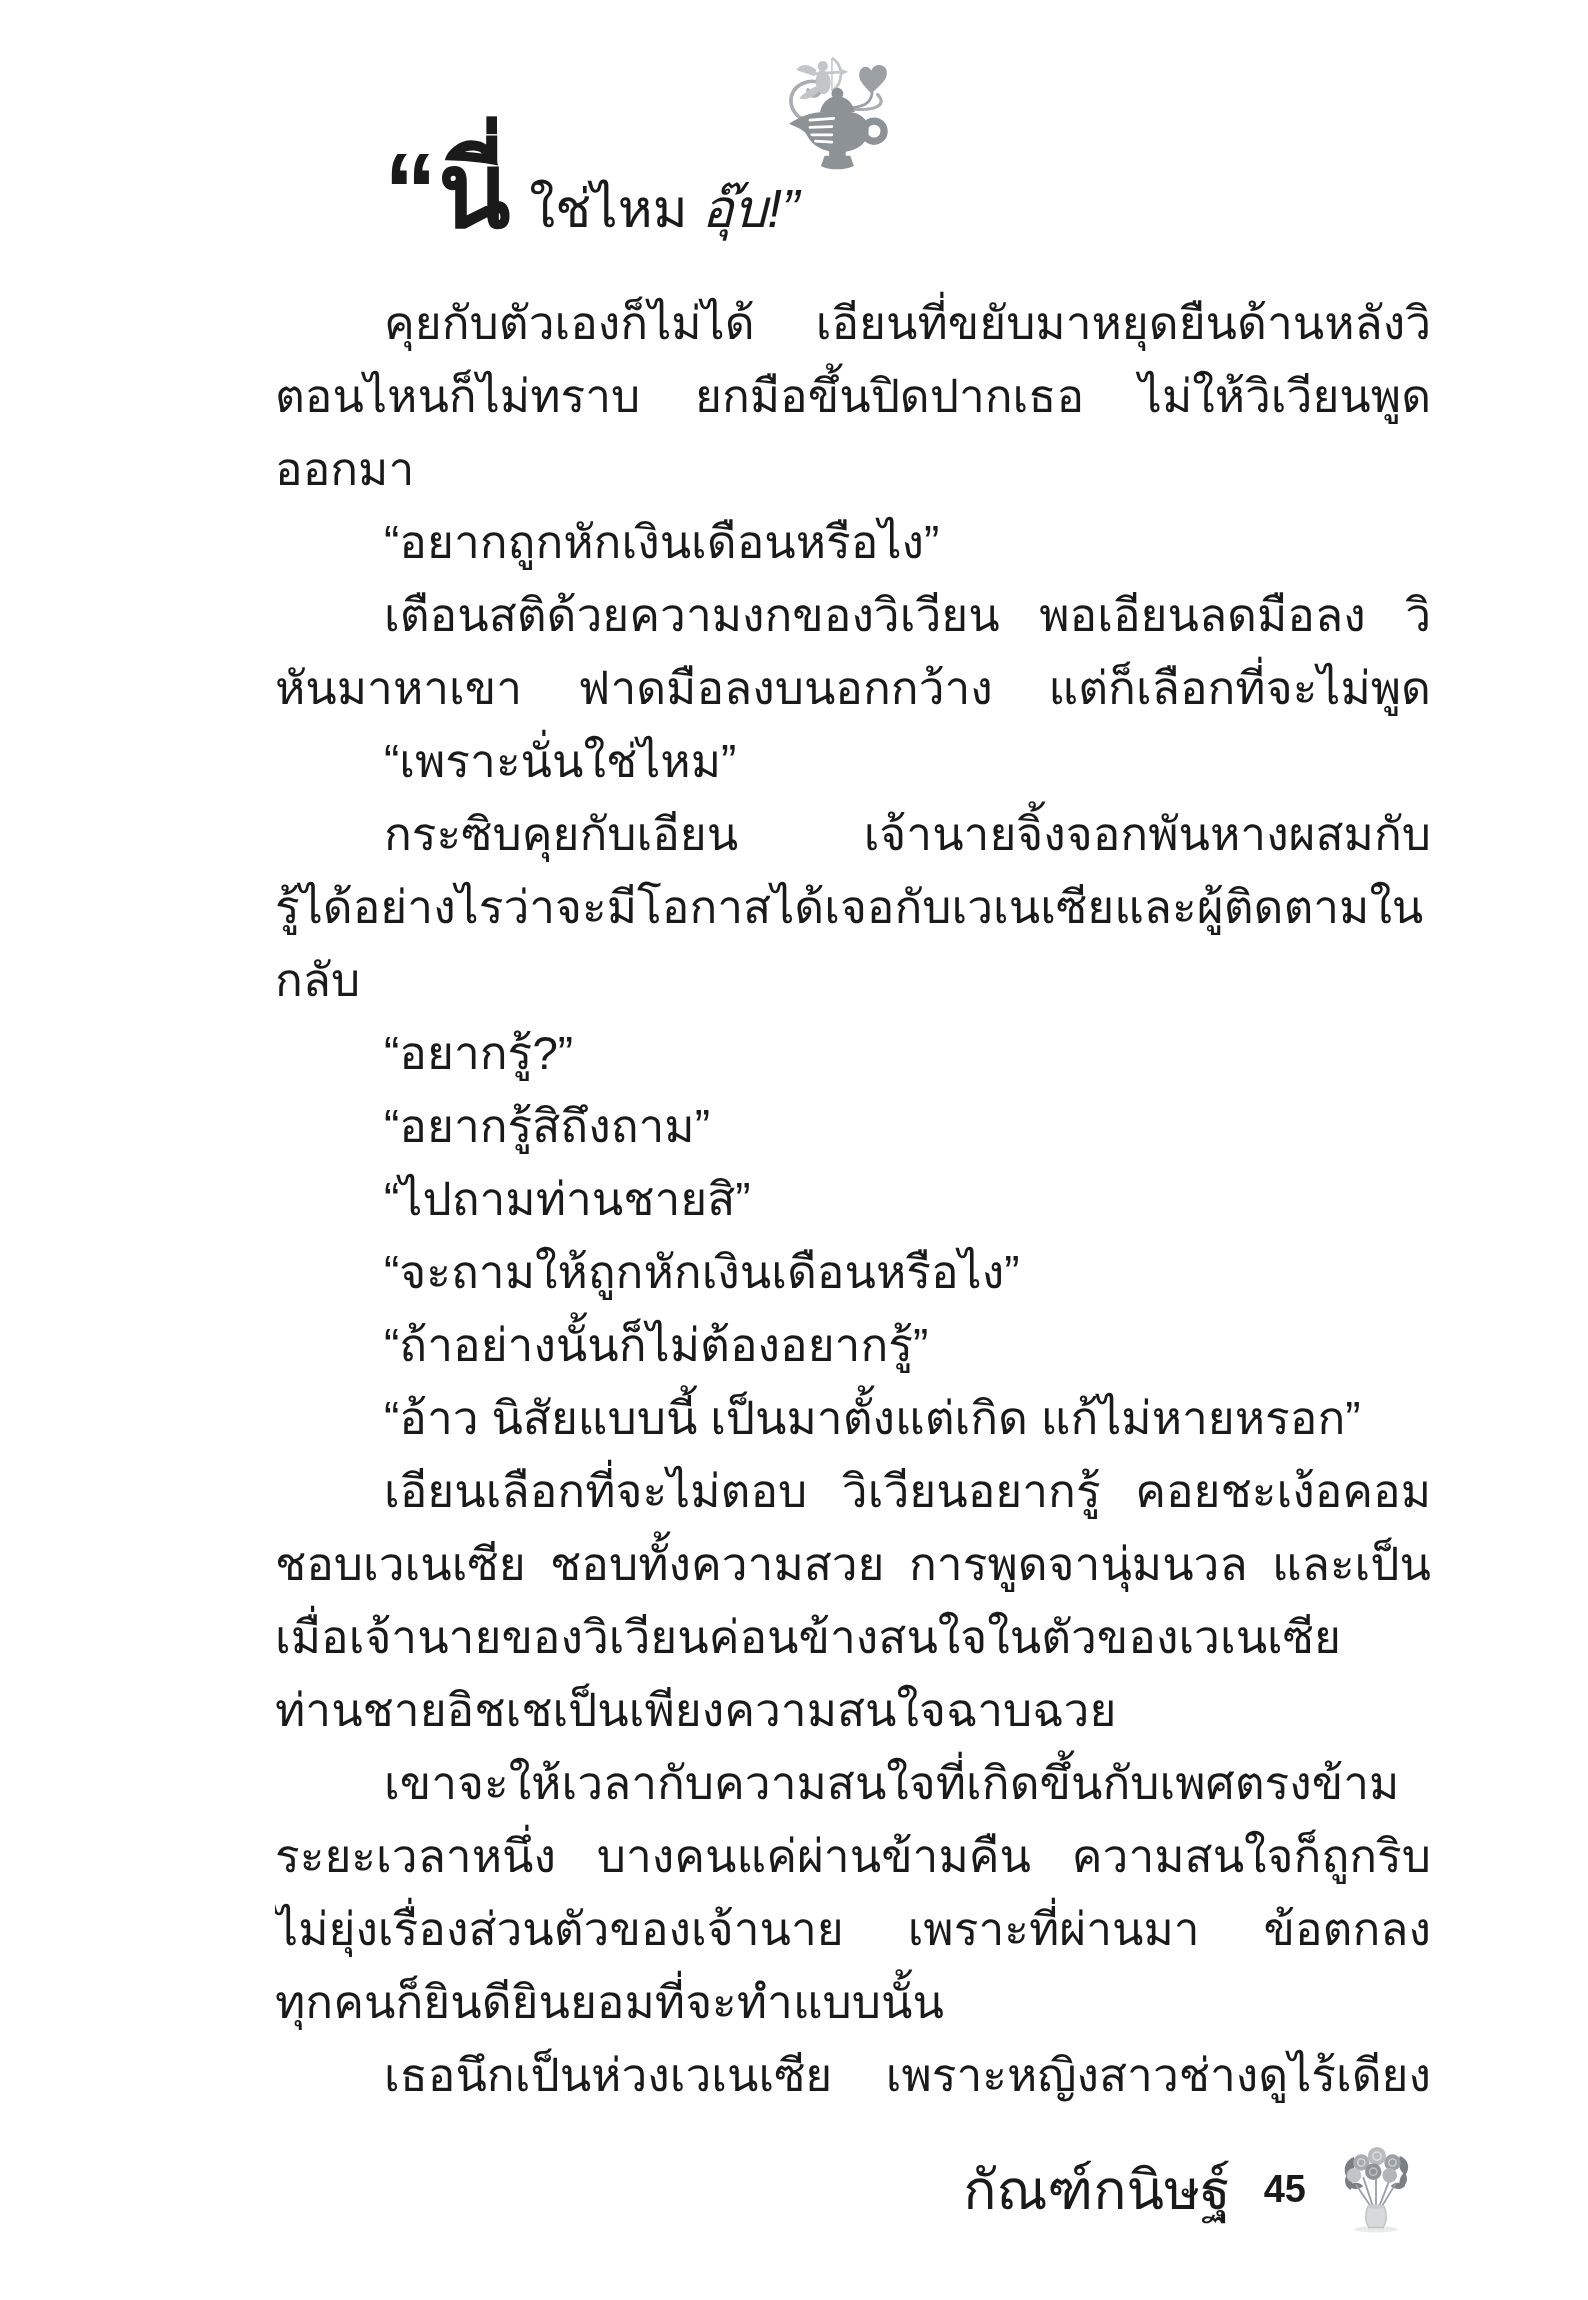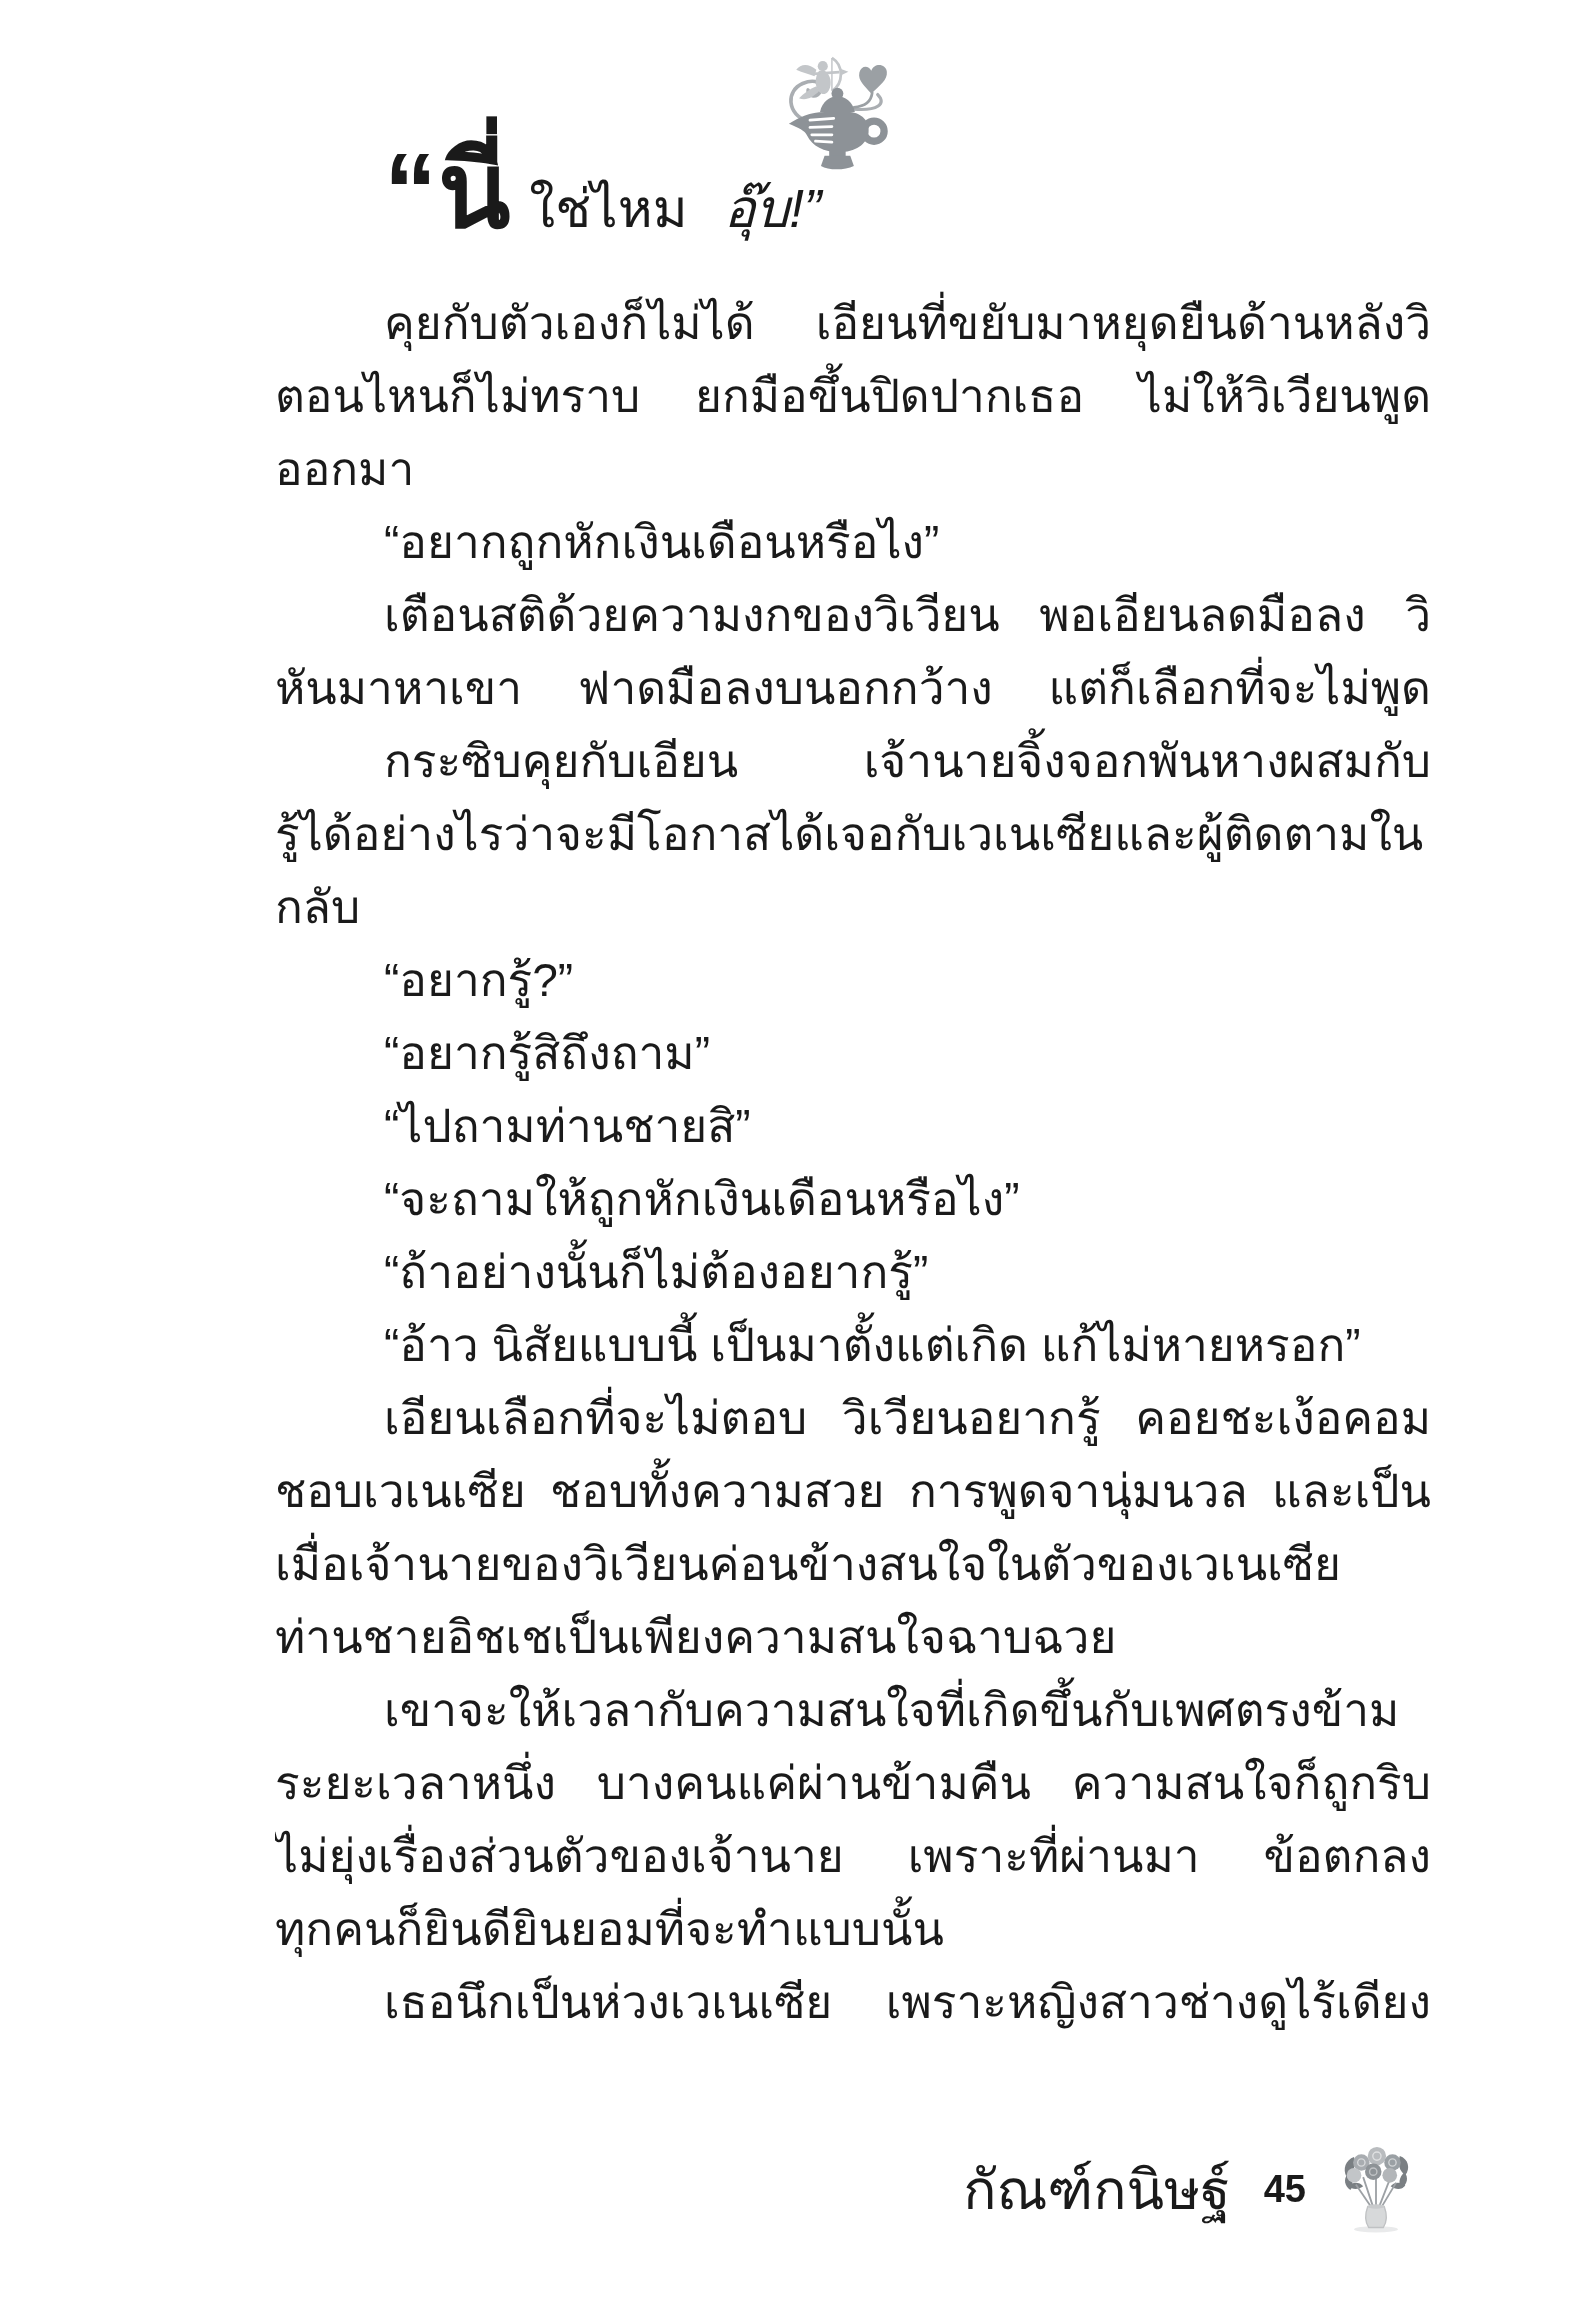--- a/index.html
+++ b/index.html
@@ -25,21 +25,21 @@
     width: 1156px;
   }
   .heading {
     padding-left: 109px;
     height: 163px; line-height: 163px;
     font-size: 53px;
     white-space: nowrap;
   }
   .heading .big { font-size: 106px; font-weight: 700; letter-spacing: 0.9px; }
   .heading .mid { margin-left: 18px; }
-  .heading .ital { font-style: italic; margin-left: 36px; text-align: center; }
+  .heading .ital { font-style: italic; margin-left: 14px; text-align: center; }
 
   .lines { margin-top: 15px; }
   .line {
     font-size: 46px;
     height: 73px; line-height: 73px;
     white-space: nowrap;
     overflow: hidden;
   }
   .line.i { padding-left: 109px; }
   .line.j {
@@ -97,20 +97,21 @@
     <div class="heading">
       <span class="big">“นี่</span><span class="mid">ใช่ไหม</span><span class="ital">อุ๊บ!”</span>
     </div>
     <div class="lines" id="lines">
         <div class="line i j">คุยกับตัวเองก็ไม่ได้ เอียนที่ขยับมาหยุดยืนด้านหลังวิเวียน</div>
         <div class="line j">ตอนไหนก็ไม่ทราบ ยกมือขึ้นปิดปากเธอ ไม่ให้วิเวียนพูดเรื่องที่คิด</div>
         <div class="line">ออกมา</div>
         <div class="line i">“อยากถูกหักเงินเดือนหรือไง”</div>
         <div class="line i j">เตือนสติด้วยความงกของวิเวียน พอเอียนลดมือลง วิเวียนก็</div>
         <div class="line j">หันมาหาเขา ฟาดมือลงบนอกกว้าง แต่ก็เลือกที่จะไม่พูดเสียงดัง</div>
+        <div class="line i">“เพราะนั่นใช่ไหม”</div>
         <div class="line i j">กระซิบคุยกับเอียน เจ้านายจิ้งจอกพันหางผสมกับหมาป่าตัวร้าย</div>
         <div class="line j">รู้ได้อย่างไรว่าจะมีโอกาสได้เจอกับเวเนเซียและผู้ติดตามในวันเดินทาง</div>
         <div class="line">กลับ</div>
         <div class="line i">“อยากรู้?”</div>
         <div class="line i">“อยากรู้สิถึงถาม”</div>
         <div class="line i">“ไปถามท่านชายสิ”</div>
         <div class="line i">“จะถามให้ถูกหักเงินเดือนหรือไง”</div>
         <div class="line i">“ถ้าอย่างนั้นก็ไม่ต้องอยากรู้”</div>
         <div class="line i">“อ้าว นิสัยแบบนี้ เป็นมาตั้งแต่เกิด แก้ไม่หายหรอก”</div>
         <div class="line i j">เอียนเลือกที่จะไม่ตอบ วิเวียนอยากรู้ คอยชะเง้อคอมอง วิเวียน</div>

